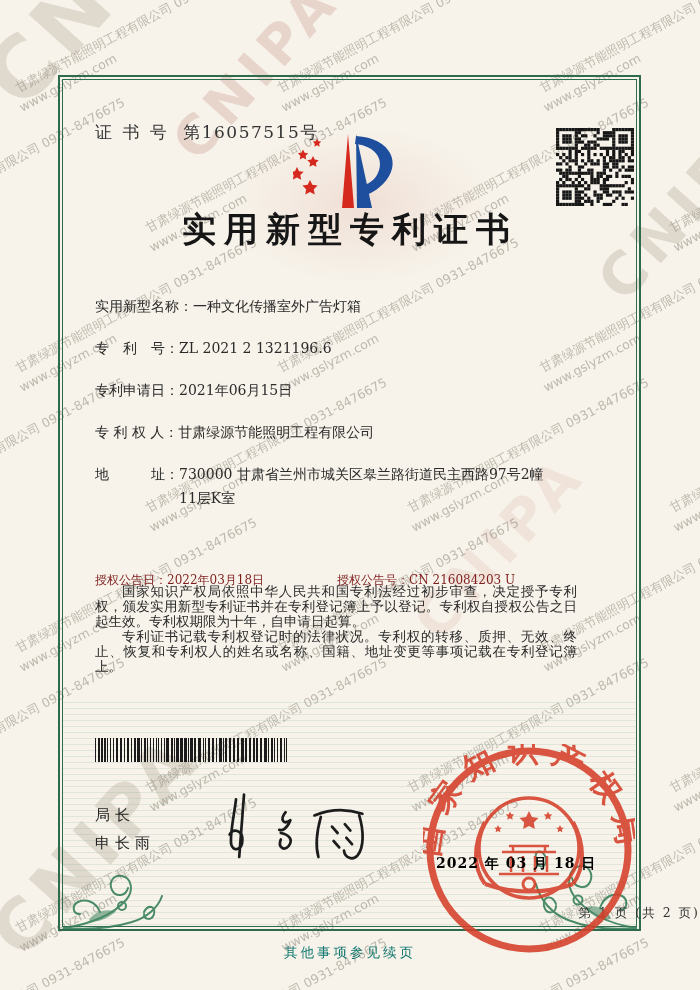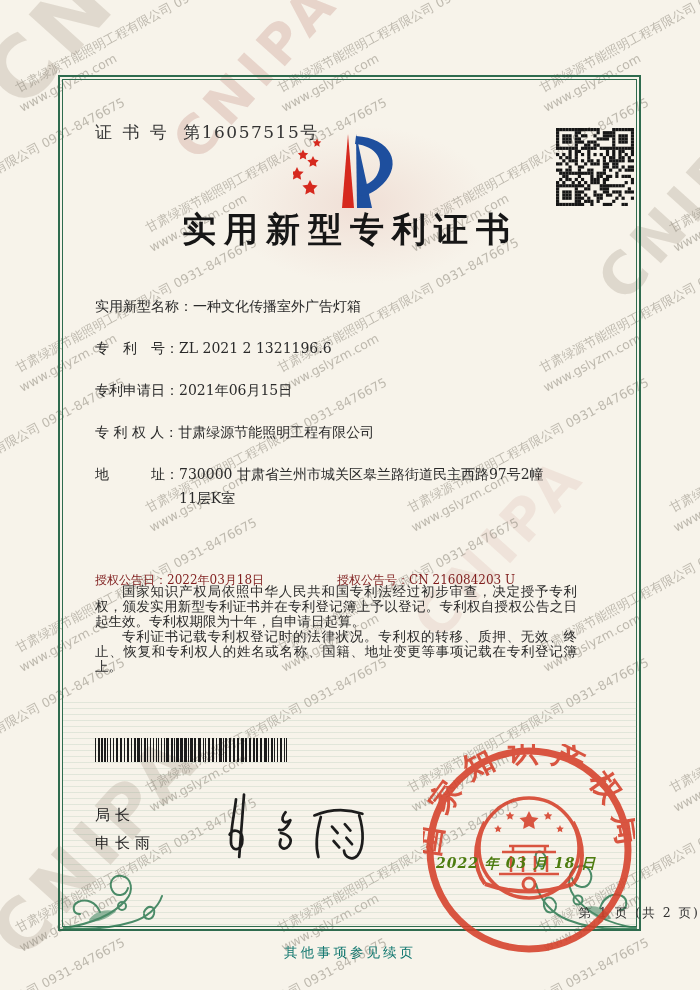--- a/index.html
+++ b/index.html
@@ -66,21 +66,21 @@
   }
   .paras p{margin:0;text-indent:2em;}
   .barcode{position:absolute;left:95px;top:738px;width:196px;height:24px;}
   .director{position:absolute;left:95px;color:#222;font-size:15px;letter-spacing:5px;}
   .director.t1{top:806px;}
   .director.t2{top:834px;}
   .signature{position:absolute;left:212px;top:788px;}
   .seal{position:absolute;left:423px;top:744px;z-index:4;}
   .seal-date{
     position:absolute;left:436px;top:855px;z-index:5;font-size:14px;
-    letter-spacing:1px;color:#4d7c0f;white-space:nowrap;font-weight:bold;font-style:italic;
+    letter-spacing:1px;color:#000000;white-space:nowrap;font-weight:bold;
   }
   .page-info{
     position:absolute;left:0;width:700px;top:905px;text-align:right;
     font-size:12.5px;letter-spacing:2px;color:#2f2f2f;z-index:3;
   }
   .footer-note{
     position:absolute;left:0;width:700px;top:944px;text-align:center;
     font-size:13.5px;letter-spacing:3px;color:#0f766e;z-index:3;
   }
 </style>

